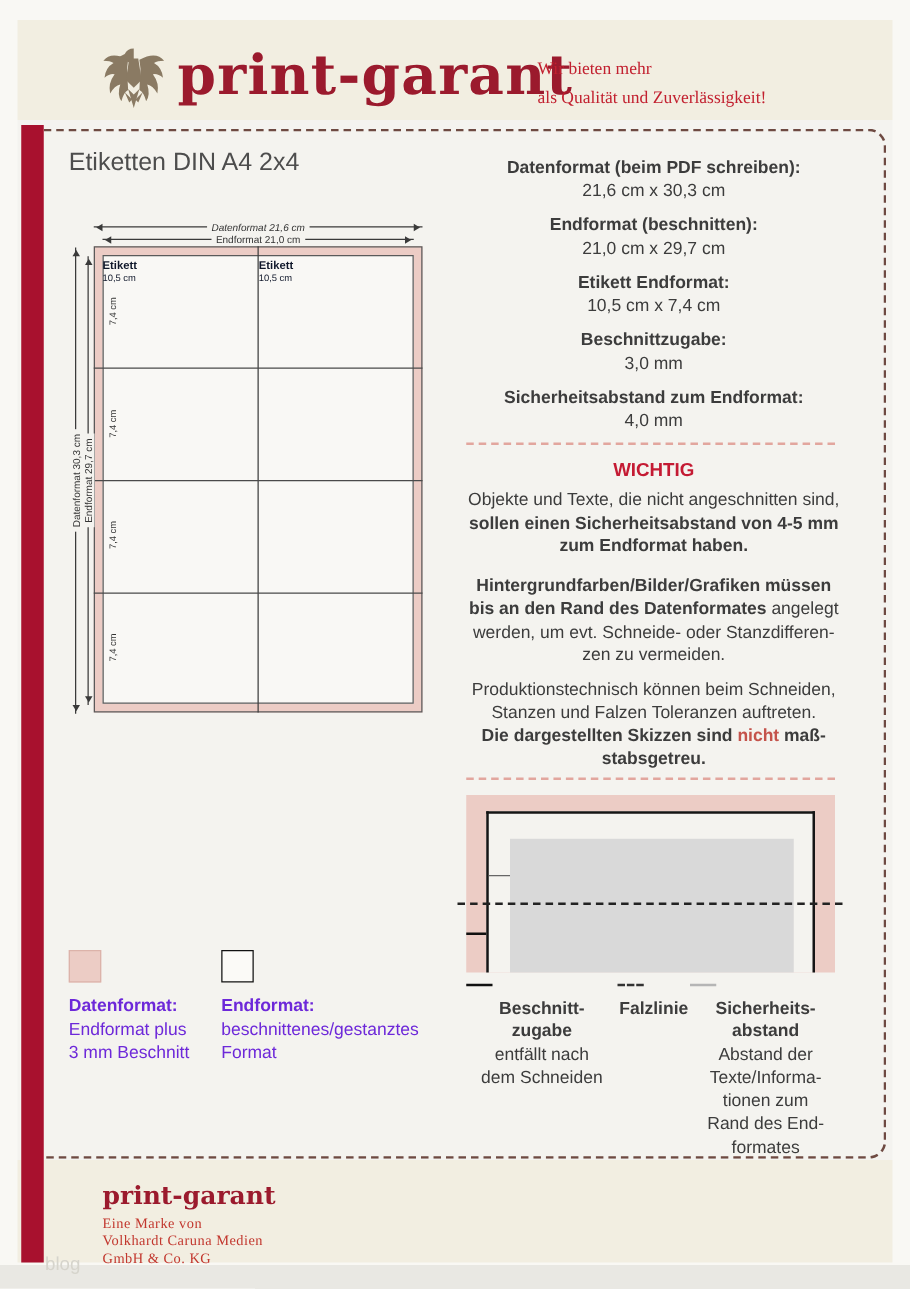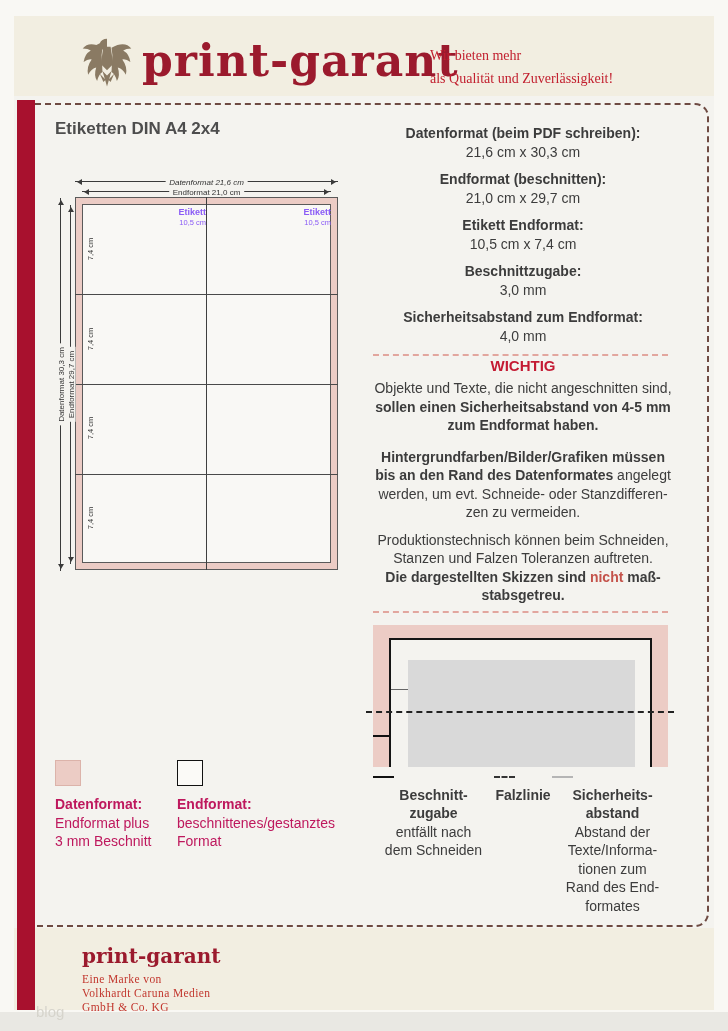--- a/index.html
+++ b/index.html
@@ -9,44 +9,44 @@
   .content-bg{position:absolute;left:14px;top:96px;width:700px;height:832px;background:#f4f3ef;}
   .footer-band{position:absolute;left:14px;top:928px;width:700px;height:82px;background:#f2eee1;}
   .bottom-strip{position:absolute;left:0;top:1012px;width:728px;height:19px;background:#e9e8e3;}
   .red-bar{position:absolute;left:17px;top:100px;width:18px;height:910px;background:#a8112e;z-index:6;}
   .dashed-border{position:absolute;left:35px;top:103px;width:672px;height:820px;border:2px dashed #6e4a42;border-left:none;border-radius:0 14px 14px 0;z-index:2;}
   
   .eagle{position:absolute;left:80px;top:34px;z-index:3;}
   .wordmark{position:absolute;left:142px;top:36px;font-family:"DejaVu Serif",serif;font-weight:bold;font-size:44px;line-height:50px;color:#9b1a2d;letter-spacing:1px;z-index:3;}
   .tagline{position:absolute;left:430px;top:44px;font-family:"Liberation Serif",serif;font-size:14px;line-height:23px;color:#c2202f;white-space:pre-line;z-index:3;}
   
-  .page-title{position:absolute;left:55px;top:119px;font-size:17px;font-weight:bold;color:#4d4d4d;z-index:3;}
+  .page-title{position:absolute;left:55px;top:119px;font-size:20px;font-weight:normal;color:#4d4d4d;z-index:3;}
   
   .sheet{position:absolute;left:55px;top:175px;width:312px;height:410px;z-index:3;}
   .rect{position:absolute;box-sizing:border-box;}
   .bleed-rect{left:20px;top:22px;width:263px;height:373px;background:#ecccc5;border:1px solid #5a5a5a;}
   .end-rect{left:27px;top:29px;width:249px;height:359px;background:#f9f8f5;border:1px solid #5a5a5a;}
   .vline{position:absolute;background:#3f3f3f;}
   .hline{position:absolute;background:#4a4a4a;}
   .dim{position:absolute;height:0;border-top:1px solid #3a3a3a;}
   .dim::before{content:"";position:absolute;left:-1px;top:-3.5px;width:0;height:0;border:3px solid transparent;border-right:5px solid #3a3a3a;}
   .dim::after{content:"";position:absolute;right:-1px;top:-3.5px;width:0;height:0;border:3px solid transparent;border-left:5px solid #3a3a3a;}
   .dim .lbl{position:absolute;left:50%;top:0.5px;transform:translate(-50%,-50%);background:#f4f3ef;padding:0 4px;font-size:8px;line-height:1.1;color:#333;white-space:nowrap;}
   .dim.v{transform:rotate(-90deg);}
   .rowlbl{position:absolute;font-size:7.5px;color:#333;transform:translate(-50%,-50%) rotate(-90deg);white-space:nowrap;}
-  .celllbl{position:absolute;width:124px;text-align:right;color:#8b5cf6;}
+  .celllbl{position:absolute;width:124px;text-align:left;color:#0f172a;}
   .celllbl .c1{font-size:9px;font-weight:bold;line-height:11px;}
   .celllbl .c2{font-size:7.5px;line-height:9px;}
   
   .rightcol{position:absolute;left:373px;top:124px;width:300px;color:#3c3c3c;font-size:14px;line-height:18.5px;z-index:3;text-align:center;}
   .spec-pair{margin-bottom:9px;}
   .spec-label{font-weight:bold;display:block;}
   .spec-value{display:block;}
   .pink-sep{border:none;border-top:2px dashed #e2a69e;margin:8px 0 0 0;width:295px;}
-  .wichtig{color:#c41a33;font-weight:bold;font-size:15px;line-height:19px;}
+  .wichtig{color:#c41a33;font-weight:bold;font-size:15px;margin-top:11px;line-height:19px;}
   .note{white-space:pre-line;margin-top:13px;}
   .note.first{margin-top:4px;}
   .note.third{margin-top:9px;}
   .b{font-weight:bold;}
   .red{color:#c4534b;font-weight:bold;}
   
   .ld{position:relative;width:295px;height:142px;margin-top:12px;}
   .ld-bleed{position:absolute;left:0;top:0;width:295px;height:142px;background:#ecccc5;}
   .ld-end{position:absolute;left:16px;top:13px;width:259px;height:127px;background:#f4f3ef;border:2px solid #151515;border-bottom:none;box-sizing:content-box;}
   .ld-safe{position:absolute;left:35px;top:35px;width:227px;height:107px;background:#d9d9d9;}
@@ -57,21 +57,21 @@
   .line-legend{display:flex;margin-top:9px;width:300px;}
   .ll-col{width:121px;}
   .ll-col.last{width:58px;}
   .sample{display:block;width:21px;margin-bottom:8px;}
   .sample.black{border-top:2.5px solid #111;}
   .sample.gray{border-top:2px solid #b5b5b5;}
   .sample.dash{border-top:2.5px dashed #333;}
   .ll-label{font-weight:bold;white-space:pre-line;}
   .ll-desc{white-space:pre-line;}
   
-  .fmt-legend{position:absolute;left:55px;top:760px;display:flex;z-index:3;color:#be185d;font-size:14px;line-height:18.5px;}
+  .fmt-legend{position:absolute;left:55px;top:760px;display:flex;z-index:3;color:#6d28d9;font-size:14px;line-height:18.5px;}
   .fmt-col{width:122px;}
   .fmt-col.wide{width:200px;}
   .swatch{width:26px;height:26px;margin-bottom:9px;box-sizing:border-box;}
   .swatch.pink{background:#ecccc5;border:1px solid #dcb3aa;}
   .swatch.white{background:#fbfaf7;border:1.5px solid #111;}
   .fmt-label{font-weight:bold;}
   .fmt-desc{white-space:pre-line;}
   
   .footer-logo{position:absolute;left:82px;top:944px;font-family:"DejaVu Serif",serif;font-weight:bold;font-size:20px;color:#9b1a2d;z-index:7;}
   .footer-company{position:absolute;left:82px;top:972px;font-family:"Liberation Serif",serif;font-size:11.5px;line-height:14px;letter-spacing:0.4px;color:#c2372e;white-space:pre-line;z-index:7;}

